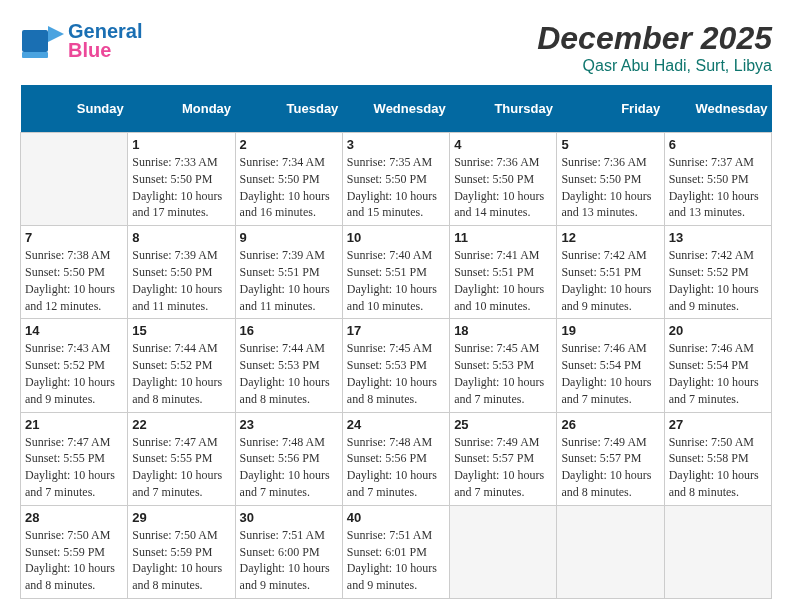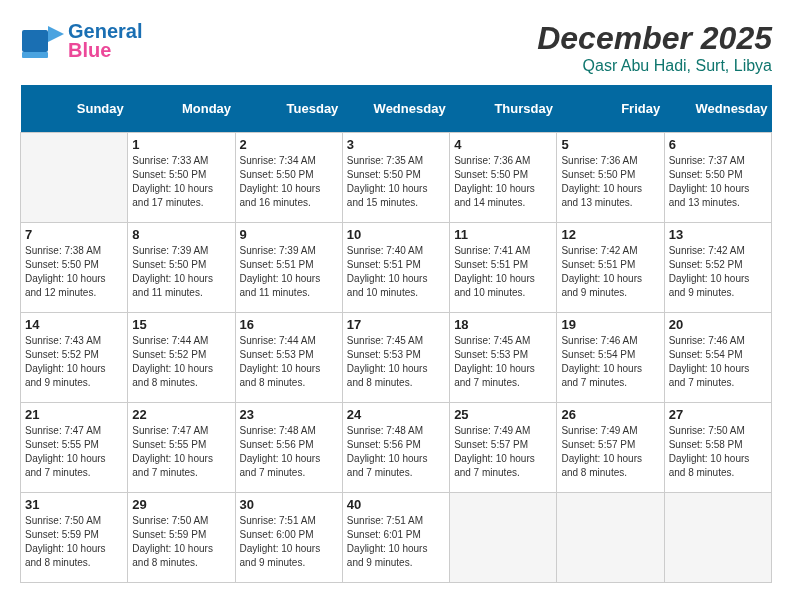--- a/index.html
+++ b/index.html
@@ -60,22 +60,23 @@
     }
     .day-num {
       font-size: 13px;
       font-weight: bold;
       color: #222;
       display: block;
       margin-bottom: 2px;
     }
     .day-info {
       color: #333;
-      font-size: 10px;
+      font-size: 12px;
       line-height: 1.4;
+      font-family: Liberation Serif, serif;
     }
     .week-row td {
       height: 90px;
     }
   </style>
 </head>
 <body>
 
 <div class="header">
   <div class="logo">
@@ -222,21 +223,21 @@
           <span class="day-num">26</span>
           <div class="day-info">Sunrise: 7:49 AM<br>Sunset: 5:57 PM<br>Daylight: 10 hours<br>and 8 minutes.</div>
         </td>
         <td>
           <span class="day-num">27</span>
           <div class="day-info">Sunrise: 7:50 AM<br>Sunset: 5:58 PM<br>Daylight: 10 hours<br>and 8 minutes.</div>
         </td>
       </tr>
       <tr class="week-row">
         <td>
-          <span class="day-num">31</span>
+          <span class="day-num">28</span>
           <div class="day-info">Sunrise: 7:50 AM<br>Sunset: 5:59 PM<br>Daylight: 10 hours<br>and 8 minutes.</div>
         </td>
         <td>
           <span class="day-num">29</span>
           <div class="day-info">Sunrise: 7:50 AM<br>Sunset: 5:59 PM<br>Daylight: 10 hours<br>and 8 minutes.</div>
         </td>
         <td>
           <span class="day-num">30</span>
           <div class="day-info">Sunrise: 7:51 AM<br>Sunset: 6:00 PM<br>Daylight: 10 hours<br>and 9 minutes.</div>
         </td>

